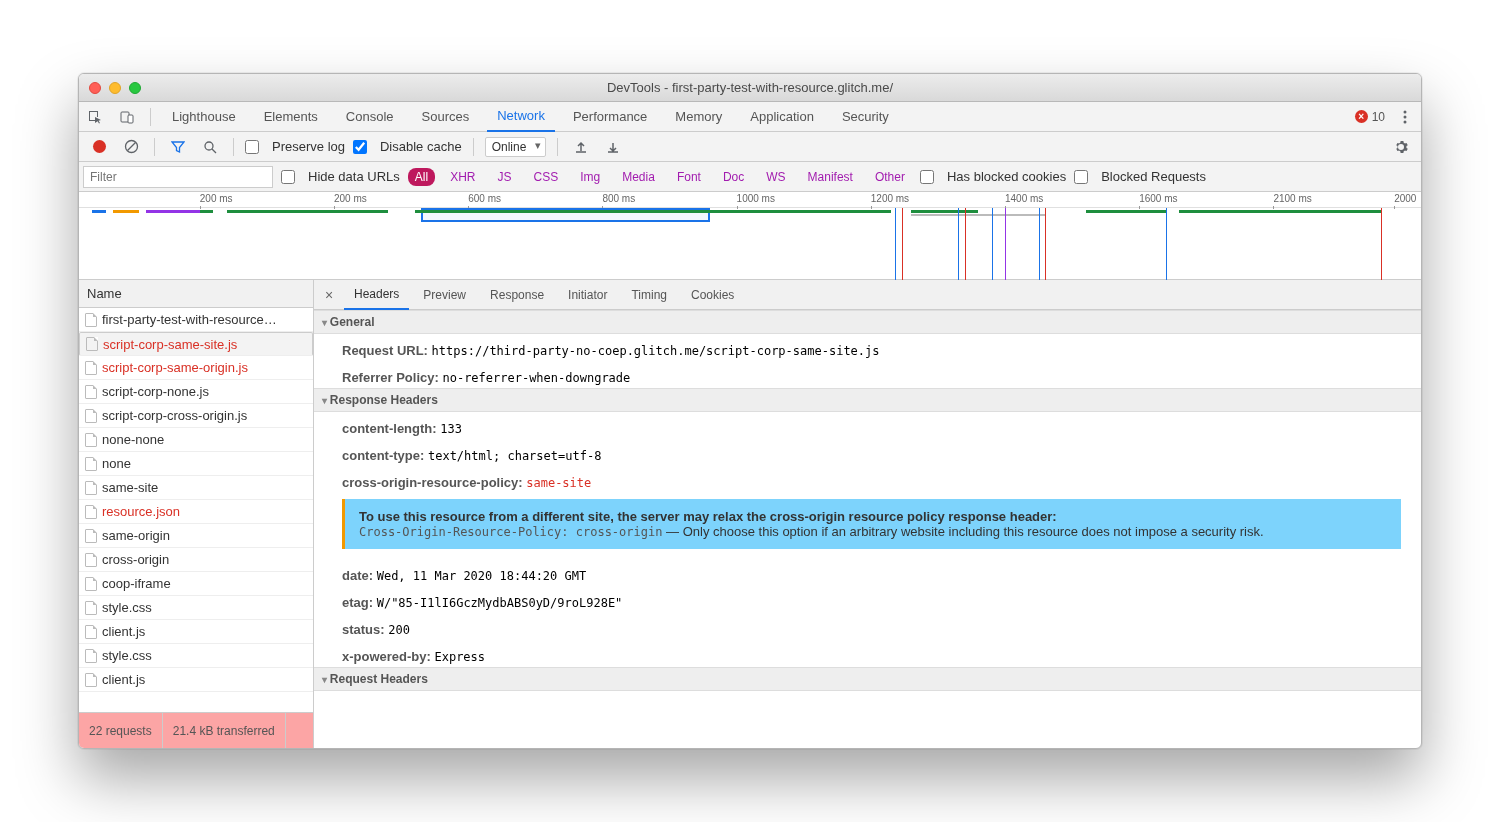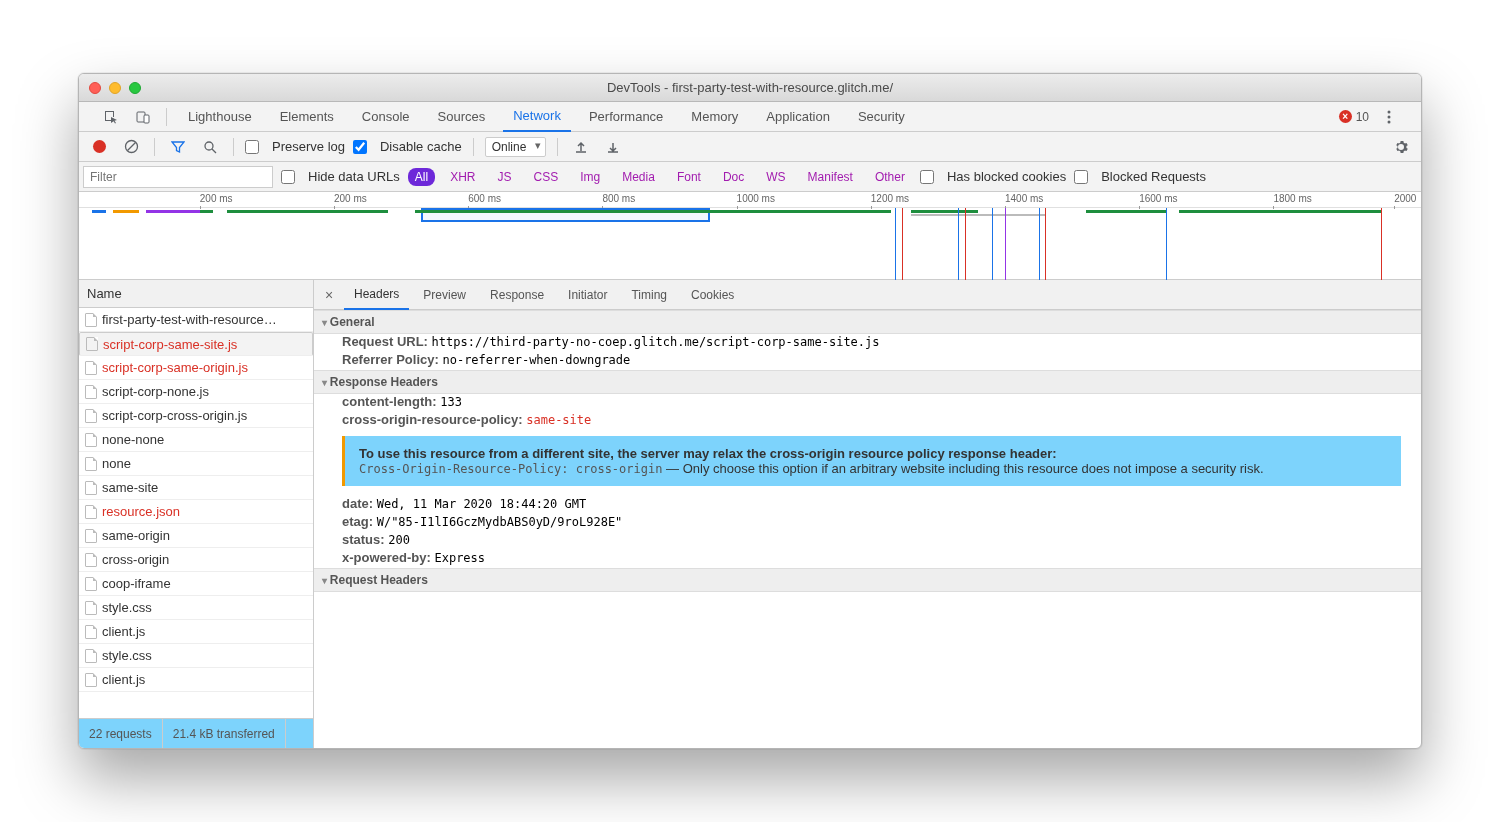--- a/index.html
+++ b/index.html
@@ -5,39 +5,39 @@
 *{box-sizing:border-box;margin:0;padding:0;font-family:-apple-system,BlinkMacSystemFont,"Segoe UI",Helvetica,Arial,sans-serif;}
 body{background:#fff;display:flex;align-items:center;justify-content:center;height:822px;}
 .window{width:1344px;height:676px;border:1px solid #b5b5b5;border-radius:6px;box-shadow:0 30px 60px rgba(0,0,0,.35),0 0 0 1px rgba(0,0,0,.05);background:#fff;display:flex;flex-direction:column;overflow:hidden;}
 .titlebar{height:28px;background:linear-gradient(#ececec,#d9d9d9);border-bottom:1px solid #b8b8b8;display:flex;align-items:center;position:relative;flex-shrink:0;}
 .traffic{display:flex;gap:8px;padding-left:10px;}
 .dot{width:12px;height:12px;border-radius:50%;}
 .dot.red{background:#ff5f57;border:1px solid #e1493f;}
 .dot.yellow{background:#febc2e;border:1px solid #e0a428;}
 .dot.green{background:#28c840;border:1px solid #1fa833;}
 .title{position:absolute;left:0;right:0;text-align:center;font-size:13px;color:#4a4a4a;}
-.tabbar{height:30px;background:#f3f3f3;border-bottom:1px solid #ccc;display:flex;align-items:center;padding:0 20px;gap:8px;flex-shrink:0;}
+.tabbar{height:30px;background:#f3f3f3;border-bottom:1px solid #ccc;display:flex;align-items:center;padding:0 4px;gap:8px;flex-shrink:0;}
 .tabbar .spacer{flex:1;}
 .tab{font-size:13px;color:#555;padding:0 10px;height:30px;display:flex;align-items:center;cursor:pointer;}
 .tab.active{color:#1a73e8;border-bottom:2px solid #1a73e8;}
 .icon-btn{width:24px;height:24px;display:flex;align-items:center;justify-content:center;color:#6e6e6e;cursor:pointer;}
 .err-badge{display:flex;align-items:center;gap:4px;font-size:12px;color:#555;}
 .err-dot{width:13px;height:13px;border-radius:50%;background:#d93025;color:#fff;font-size:10px;font-weight:700;display:flex;align-items:center;justify-content:center;}
 .toolbar{height:30px;background:#f3f3f3;border-bottom:1px solid #ccc;display:flex;align-items:center;padding:0 8px;gap:8px;flex-shrink:0;}
 .rec{width:13px;height:13px;border-radius:50%;background:#d93025;}
 .vdiv{width:1px;height:18px;background:#ccc;margin:0 3px;}
 .chk{display:flex;align-items:center;gap:13px;font-size:13px;color:#333;}
 .chk input{width:14px;height:14px;}
 .sel{font-size:12px;color:#333;border:1px solid #ccc;background:#fff;border-radius:2px;padding:2px 18px 2px 6px;appearance:none;position:relative;}
 .sel-wrap{position:relative;text-decoration:underline;}
 .sel-wrap::after{content:"▾";position:absolute;right:5px;top:2px;font-size:11px;color:#666;pointer-events:none;}
 .filterbar{height:30px;background:#f3f3f3;border-bottom:1px solid #ccc;display:flex;align-items:center;padding:0 4px;gap:8px;flex-shrink:0;}
 .filter-in{width:190px;height:22px;border:1px solid #ccc;font-size:12px;padding:0 6px;background:#fff;}
 .pill{font-size:12px;color:#a21caf;padding:2px 7px;cursor:pointer;border-radius:8px;}
-.pill.active{background:#6d28d9;color:#fff;}
+.pill.active{background:#be185d;color:#fff;}
 .timeline{height:88px;border-bottom:1px solid #ccc;flex-shrink:0;position:relative;background:#fff;}
 .tl-ticks{height:16px;border-bottom:1px solid #e0e0e0;position:relative;font-size:10px;color:#666;}
 .tl-tick{position:absolute;top:1px;}
 .tl-tick::before{content:"";position:absolute;left:0;top:13px;width:1px;height:3px;background:#999;}
 .tl-body{position:relative;height:72px;}
 .tl-bar{position:absolute;height:3px;top:2px;}
 .tl-vline{position:absolute;top:0;bottom:0;width:1px;}
 .tl-sel{position:absolute;top:0;height:14px;border:2px solid #1a73e8;background:rgba(26,115,232,0.06);}
 .main{flex:1;display:flex;min-height:0;}
 .reqlist{width:235px;border-right:1px solid #ccc;display:flex;flex-direction:column;}
@@ -50,27 +50,27 @@
 .req .fi::after{content:"";position:absolute;right:-1px;top:-1px;border-top:4px solid #fff;border-left:4px solid #bbb;}
 .req span{white-space:nowrap;overflow:hidden;text-overflow:ellipsis;}
 .detail{flex:1;display:flex;flex-direction:column;min-width:0;}
 .detail-tabs{height:30px;background:#f1f1f1;border-bottom:1px solid #ccc;display:flex;align-items:center;gap:4px;padding:0 4px;}
 .dtab{font-size:12px;color:#555;padding:0 10px;height:30px;display:flex;align-items:center;cursor:pointer;}
 .dtab.active{color:#333;border-bottom:2px solid #1a73e8;}
 .close-x{width:22px;text-align:center;color:#666;cursor:pointer;font-size:14px;}
 .detail-body{flex:1;overflow:auto;font-size:13px;}
 .section-h{background:#eee;border-top:1px solid #ddd;border-bottom:1px solid #ddd;padding:4px 8px;font-weight:600;color:#555;font-size:12px;}
 .section-h::before{content:"▾ ";color:#888;font-size:10px;}
-.kv{padding:0 8px 3px 28px;}
+.kv{padding:9px 8px 3px 28px;}
 .kv b{color:#555;font-weight:600;}
 .kv .mono,.mono{font-family:Menlo,Consolas,monospace;font-size:12px;}
 .kv .redv{color:#d93025;}
 .callout{margin:6px 20px 10px 28px;background:#7dd3fc;border-left:3px solid #f29900;padding:10px 14px;font-size:13px;color:#333;}
 .callout .mono{color:#555;}
-.foot{height:30px;border-top:1px solid #ccc;display:flex;align-items:center;font-size:12px;color:#555;background:#7dd3fc;}
+.foot{height:36px;border-top:1px solid #ccc;display:flex;align-items:center;font-size:12px;color:#555;background:#fca5a5;}
 .foot>div{padding:0 10px;border-right:1px solid #ccc;height:100%;display:flex;align-items:center;}
 svg{display:block;}
 </style>
 </head>
 <body>
 
 <div class="window">
 
   <div class="titlebar">
     <div class="traffic">
@@ -199,21 +199,21 @@
   <div class="timeline">
     <div class="tl-ticks">
       <div class="tl-tick" style="left:9%">200 ms</div>
       <div class="tl-tick" style="left:19%">200 ms</div>
       <div class="tl-tick" style="left:29%">600 ms</div>
       <div class="tl-tick" style="left:39%">800 ms</div>
       <div class="tl-tick" style="left:49%">1000 ms</div>
       <div class="tl-tick" style="left:59%">1200 ms</div>
       <div class="tl-tick" style="left:69%">1400 ms</div>
       <div class="tl-tick" style="left:79%">1600 ms</div>
-      <div class="tl-tick" style="left:89%">1800 ms</div>
+      <div class="tl-tick" style="left:89%">2100 ms</div>
       <div class="tl-tick" style="left:98%">2000</div>
     </div>
     <div class="tl-body">
       <div class="tl-sel" style="left:25.5%;width:21.5%"></div>
       <div class="tl-bar" style="left:1%;width:1%;background:#1a73e8"></div>
       <div class="tl-bar" style="left:2.5%;width:2%;background:#f29900"></div>
       <div class="tl-bar" style="left:5%;width:4%;background:#9334e6"></div>
       <div class="tl-bar" style="left:9%;width:1%;background:#1e8e3e"></div>
       <div class="tl-bar" style="left:11%;width:12%;background:#1e8e3e"></div>
       <div class="tl-bar" style="left:25%;width:24%;background:#1e8e3e"></div>
@@ -319,20 +319,21 @@
         <div class="dtab">Initiator</div>
         <div class="dtab">Timing</div>
         <div class="dtab">Cookies</div>
       </div>
       <div class="detail-body">
         <div class="section-h">General</div>
         <div class="kv"><b>Request URL:</b> <span class="mono">https://third-party-no-coep.glitch.me/script-corp-same-site.js</span></div>
         <div class="kv"><b>Referrer Policy:</b> <span class="mono">no-referrer-when-downgrade</span></div>
         <div class="section-h">Response Headers</div>
         <div class="kv"><b>content-length:</b> <span class="mono">133</span></div>
+        <div class="kv"><b>content-type:</b> <span class="mono">text/html; charset=utf-8</span></div>
         <div class="kv"><b>cross-origin-resource-policy:</b> <span class="mono redv">same-site</span></div>
         <div class="callout">
           <b>To use this resource from a different site, the server may relax the cross-origin resource policy response header:</b><br>
           <span class="mono">Cross-Origin-Resource-Policy: cross-origin</span><span> — Only choose this option if an arbitrary website including this resource does not impose a security risk.</span>
         </div>
         <div class="kv"><b>date:</b> <span class="mono">Wed, 11 Mar 2020 18:44:20 GMT</span></div>
         <div class="kv"><b>etag:</b> <span class="mono">W/"85-I1lI6GczMydbABS0yD/9roL928E"</span></div>
         <div class="kv"><b>status:</b> <span class="mono">200</span></div>
         <div class="kv"><b>x-powered-by:</b> <span class="mono">Express</span></div>
         <div class="section-h">Request Headers</div>

